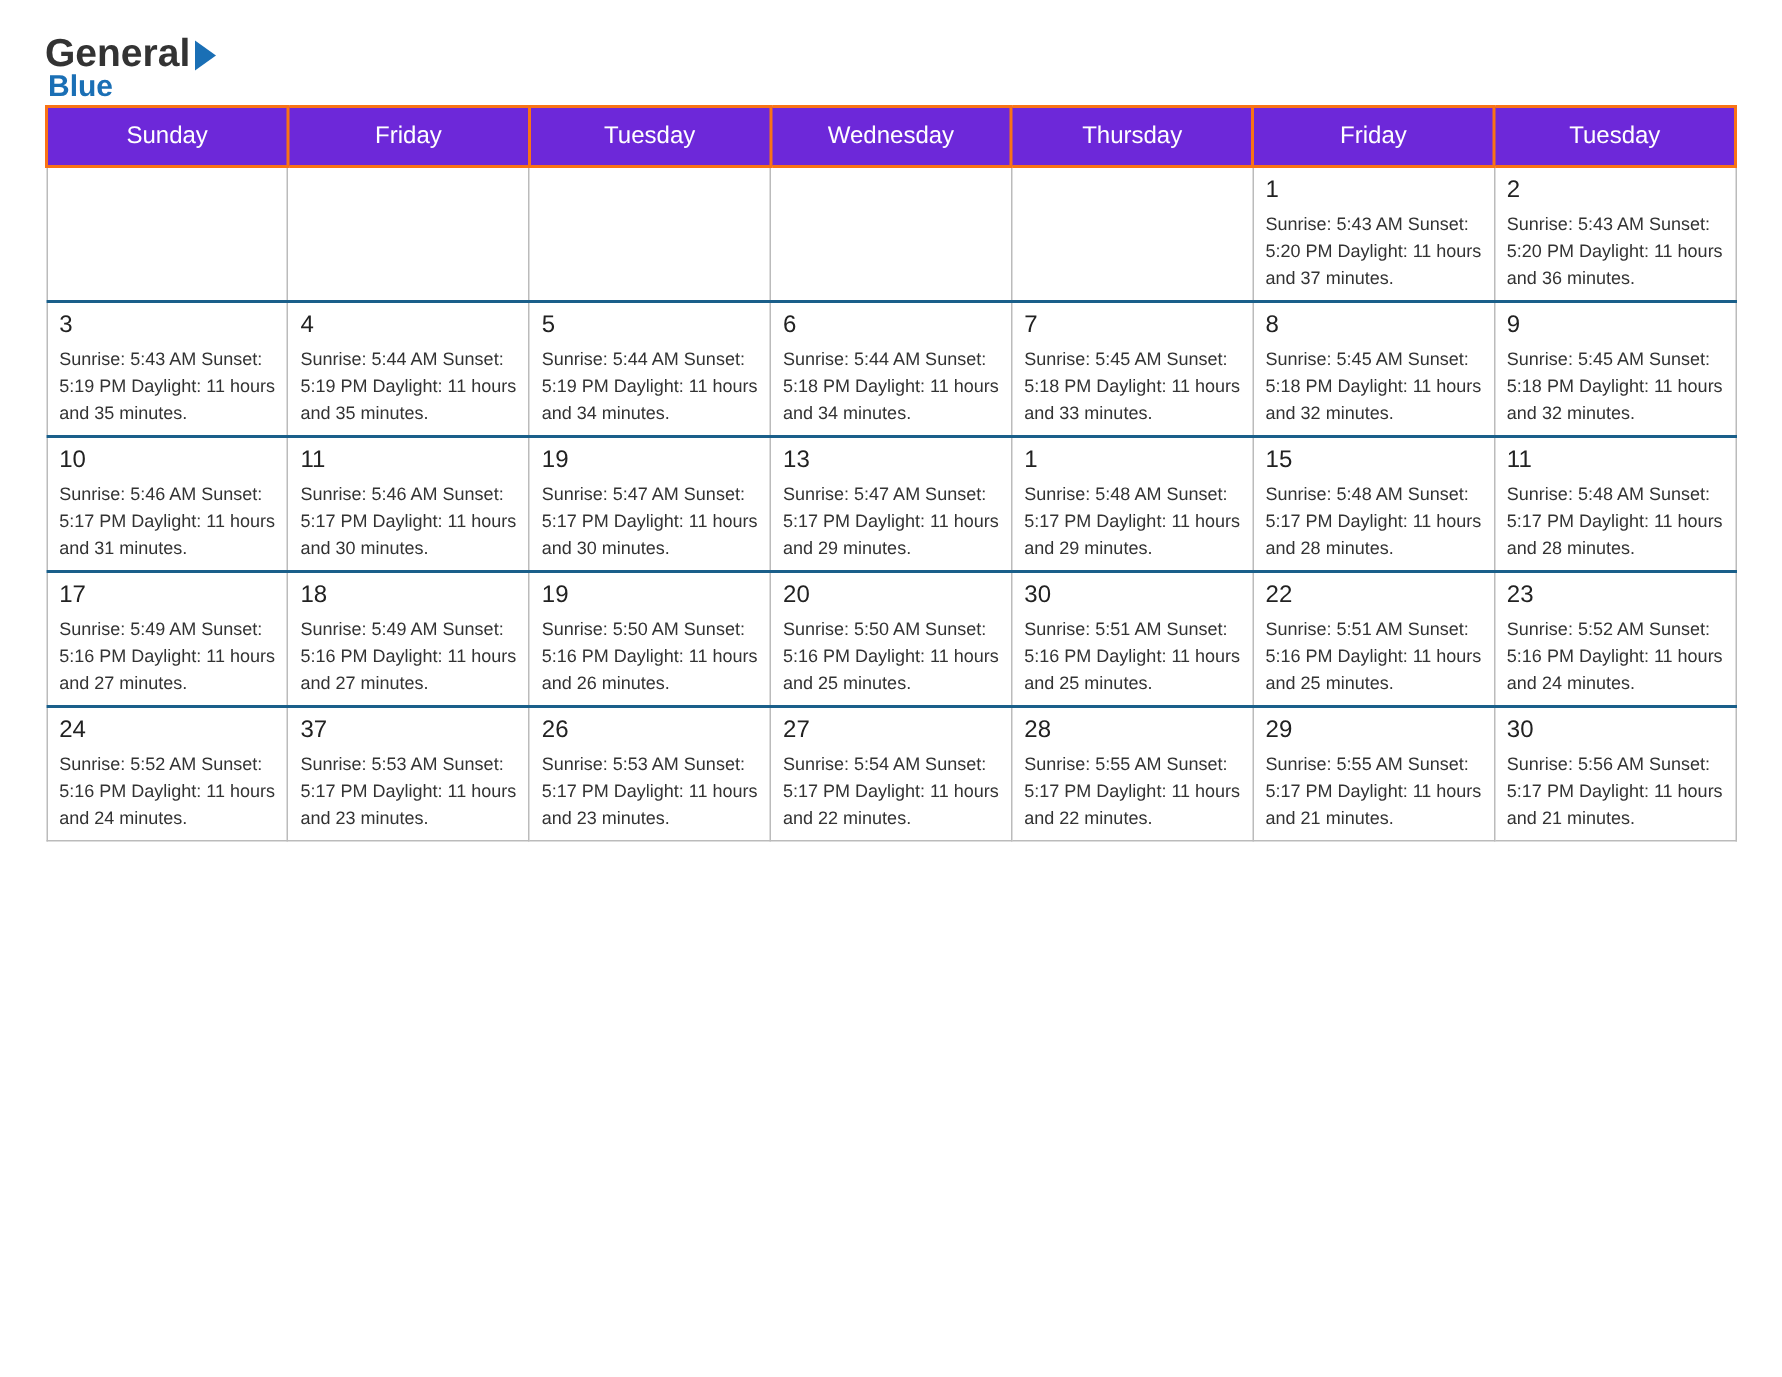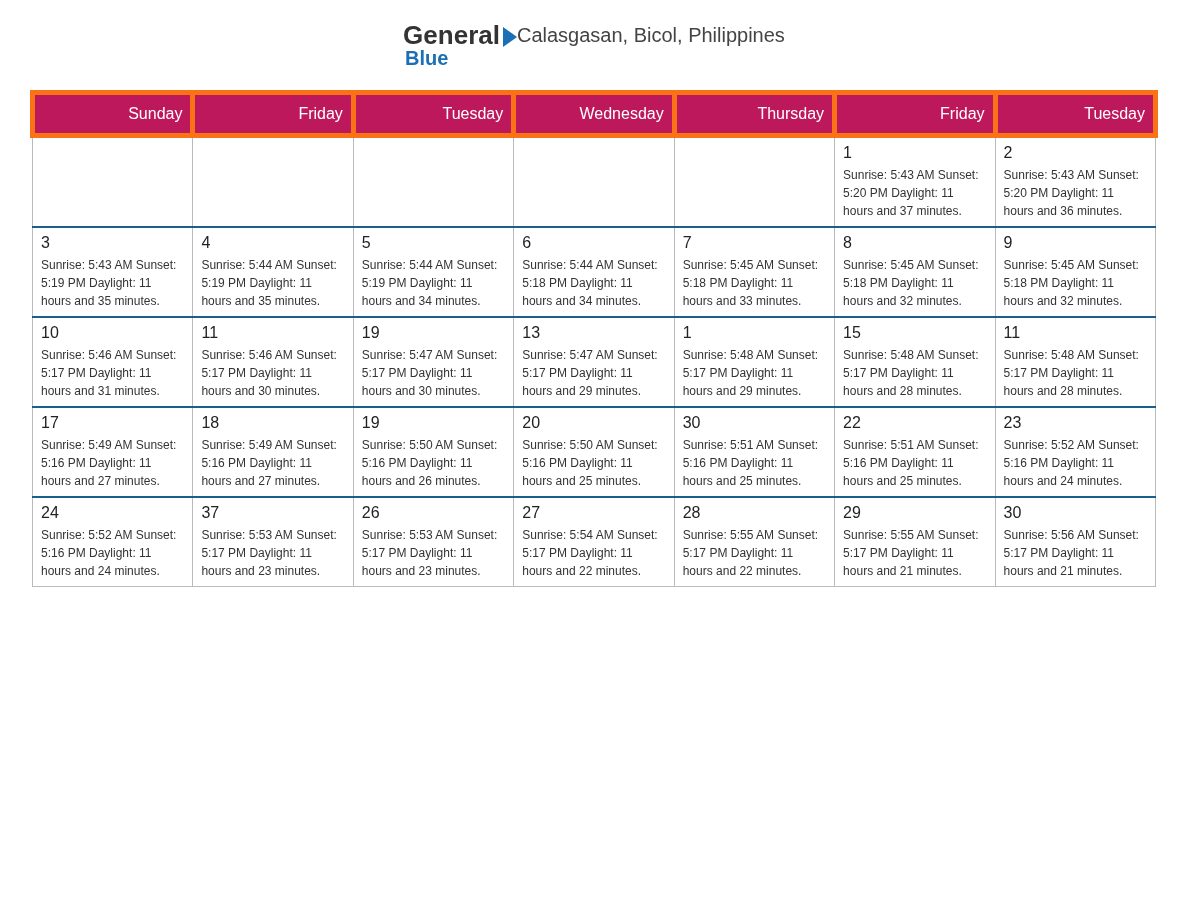--- a/index.html
+++ b/index.html
@@ -5,23 +5,22 @@
     * { box-sizing: border-box; margin: 0; padding: 0; }
     body {
       font-family: Arial, sans-serif;
       background: #fff;
       padding: 20px 30px;
       width: 1188px;
       min-height: 918px;
     }
     .header {
       display: flex;
-      justify-content: center;
+      justify-content: flex-start;
       align-items: flex-start;
-      margin-bottom: 20px;
     }
     .logo {
       display: flex;
       flex-direction: column;
       align-items: flex-start;
     }
     .logo-top {
       display: flex;
       align-items: center;
     }
@@ -59,27 +58,27 @@
       font-size: 20px;
       color: #444;
       margin-top: 4px;
     }
     .calendar {
       width: 100%;
       border-collapse: collapse;
       border: 1px solid #999;
     }
     .calendar th {
-      background-color: #be185d;
+      background-color: #6d28d9;
       color: #fff;
       padding: 10px 8px;
       font-size: 16px;
       font-weight: normal;
-      text-align: right;
-      border: 5px solid #f97316;
+      text-align: center;
+      border: 2px solid #f97316;
     }
     .calendar td {
       vertical-align: top;
       padding: 6px 8px;
       border: 1px solid #bbb;
       width: 14.28%;
       min-height: 100px;
       font-size: 12px;
       color: #333;
       background: #fff;
@@ -111,21 +110,20 @@
 
 <div class="header">
   <div class="logo">
     <div class="logo-top">
       <span class="logo-general">General</span>
       <div class="logo-triangle"></div>
     </div>
     <span class="logo-blue">Blue</span>
   </div>
   <div class="title-section">
-    <div class="subtitle">Calasgasan, Bicol, Philippines</div>
   </div>
 </div>
 
 <table class="calendar">
   <thead>
     <tr>
     <th>Sunday</th>
         <th>Friday</th>
         <th>Tuesday</th>
         <th>Wednesday</th>

